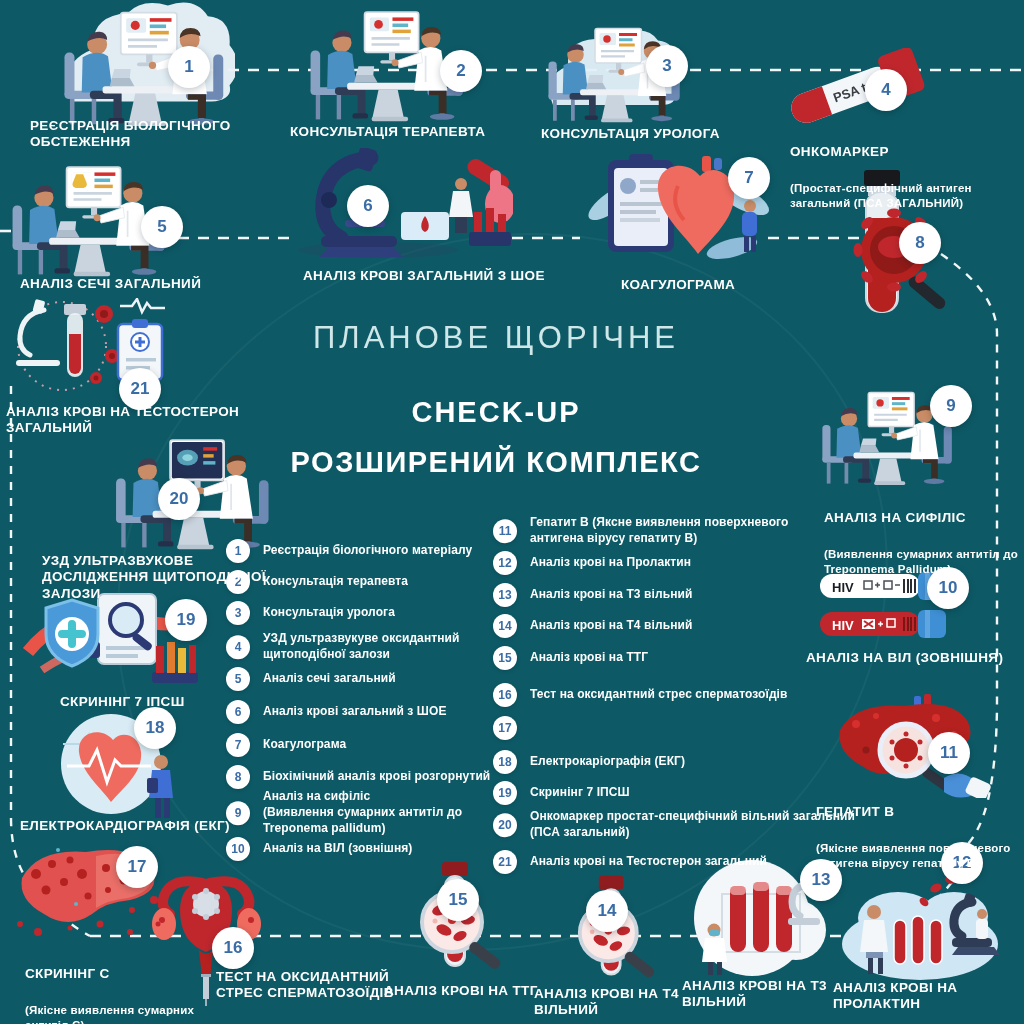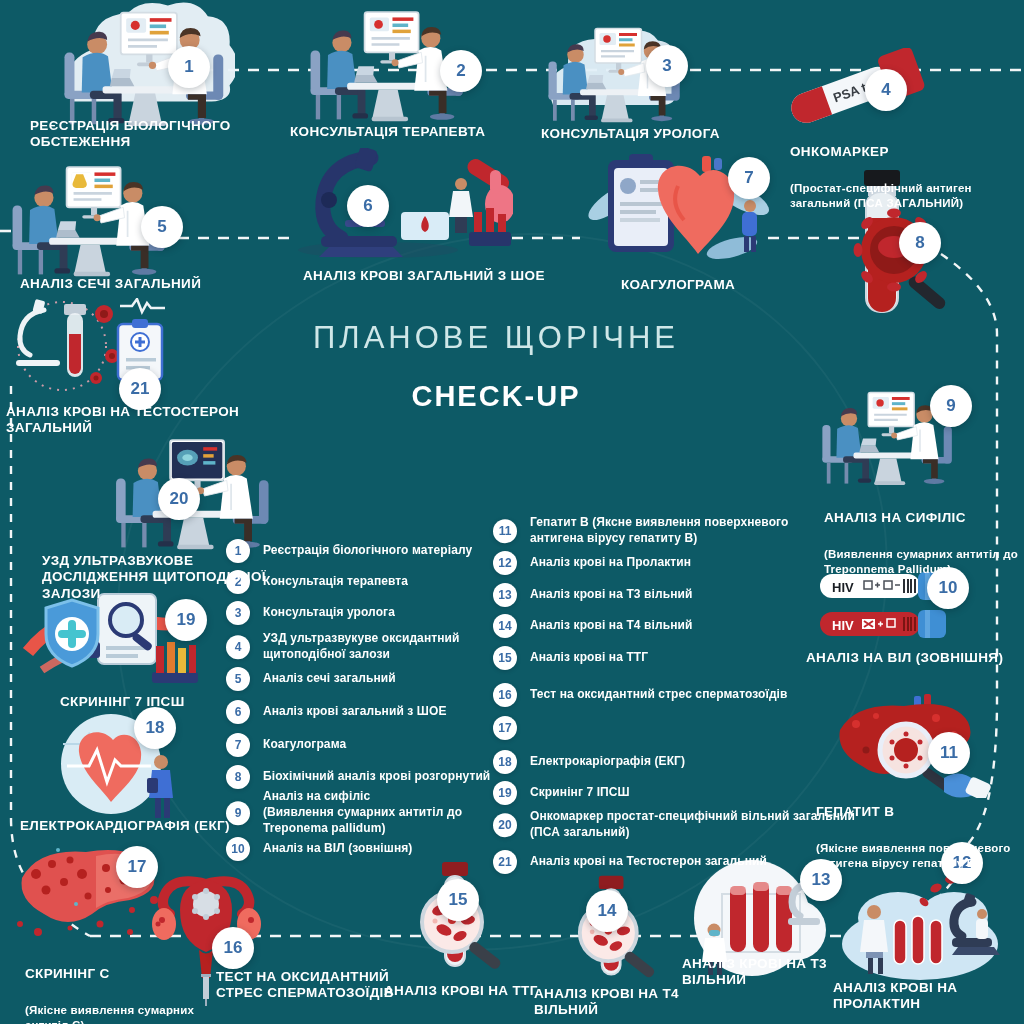--- a/index.html
+++ b/index.html
@@ -22,21 +22,21 @@
     position:absolute;background:#fff;border-radius:50%;display:flex;align-items:center;justify-content:center;
     color:#3a6ca6;font-weight:bold;z-index:4;box-shadow:0 2px 7px rgba(0,20,30,.25);
   }
   .b-lg{width:42px;height:42px;font-size:17px;}
   .b-sm{width:24px;height:24px;font-size:12px;flex:0 0 24px;position:static;box-shadow:0 1px 4px rgba(0,20,30,.22);}
   .cap{position:absolute;z-index:4;white-space:pre-line;}
   .cap .main{font-size:13.5px;font-weight:bold;letter-spacing:.35px;line-height:1.22;color:#fff;}
   .cap .sub{font-size:11.5px;font-weight:bold;letter-spacing:.2px;line-height:1.3;color:#fff;margin-top:3px;}
   .title{position:absolute;left:196px;top:320px;width:600px;text-align:center;z-index:3;}
   .t-light{font-size:31px;font-weight:400;letter-spacing:4px;color:#cfe7e8;line-height:1.15;}
-  .t-bold1{font-size:29px;font-weight:bold;letter-spacing:2px;color:#fff;margin-top:24px;}
+  .t-bold1{font-size:29px;font-weight:bold;letter-spacing:2px;color:#fff;margin-top:40px;}
   .t-bold2{font-size:29px;font-weight:bold;letter-spacing:1.5px;color:#fff;margin-top:17px;}
   .chk{position:absolute;display:flex;align-items:center;gap:13px;transform:translateY(-50%);z-index:3;}
   .chk-t{font-size:12px;font-weight:bold;line-height:1.32;white-space:pre-line;color:#fff;letter-spacing:.1px;}
 </style>
 </head>
 <body>
 
 <div class="stage">
   <div class="swirl"></div>
 
@@ -436,21 +436,21 @@
     <div class="sub">(Виявлення сумарних антитіл до
 Treponnema Pallidum)</div>
   </div>
   <div class="cap" style="left:806px;top:650px;width:220px"><div class="main">АНАЛІЗ НА ВІЛ (ЗОВНІШНЯ)</div></div>
   <div class="cap" style="left:816px;top:786px;width:208px">
     <div class="main">ГЕПАТИТ В</div>
     <div class="sub">(Якісне виявлення поверхневого
 антигена вірусу гепатиту В)</div>
   </div>
   <div class="cap" style="left:833px;top:980px;width:195px"><div class="main">АНАЛІЗ КРОВІ НА ПРОЛАКТИН</div></div>
-  <div class="cap" style="left:682px;top:956px;width:160px"><div class="main">АНАЛІЗ КРОВІ НА Т3
+  <div class="cap" style="left:682px;top:978px;width:160px"><div class="main">АНАЛІЗ КРОВІ НА Т3
 ВІЛЬНИЙ</div></div>
   <div class="cap" style="left:534px;top:986px;width:160px"><div class="main">АНАЛІЗ КРОВІ НА Т4
 ВІЛЬНИЙ</div></div>
   <div class="cap" style="left:384px;top:983px;width:180px"><div class="main">АНАЛІЗ КРОВІ НА ТТГ</div></div>
   <div class="cap" style="left:216px;top:969px;width:180px"><div class="main">ТЕСТ НА ОКСИДАНТНИЙ
 СТРЕС СПЕРМАТОЗОЇДІВ</div></div>
   <div class="cap" style="left:25px;top:948px;width:200px">
     <div class="main">СКРИНІНГ С</div>
     <div class="sub">(Якісне виявлення сумарних
 антитіл С)</div>
@@ -459,20 +459,21 @@
   <div class="cap" style="left:60px;top:694px;width:180px"><div class="main">СКРИНІНГ 7 ІПСШ</div></div>
   <div class="cap" style="left:42px;top:553px;width:240px"><div class="main">УЗД УЛЬТРАЗВУКОВЕ
 ДОСЛІДЖЕННЯ ЩИТОПОДІБНОЇ
 ЗАЛОЗИ</div></div>
   <div class="cap" style="left:6px;top:404px;width:250px"><div class="main">АНАЛІЗ КРОВІ НА ТЕСТОСТЕРОН
 ЗАГАЛЬНИЙ</div></div>
 
   <div class="title">
     <div class="t-light">ПЛАНОВЕ ЩОРІЧНЕ</div>
     <div class="t-bold1">CHECK-UP</div>
+    <div class="t-bold2">РОЗШИРЕНИЙ КОМПЛЕКС</div>
   </div>
 
   <div class="chk" style="left:226px;top:551px;width:260px">
       <div class="b-sm">1</div>
       <div class="chk-t">Реєстрація біологічного матеріалу</div>
     </div>
   <div class="chk" style="left:226px;top:582px;width:260px">
       <div class="b-sm">2</div>
       <div class="chk-t">Консультація терапевта</div>
     </div>

